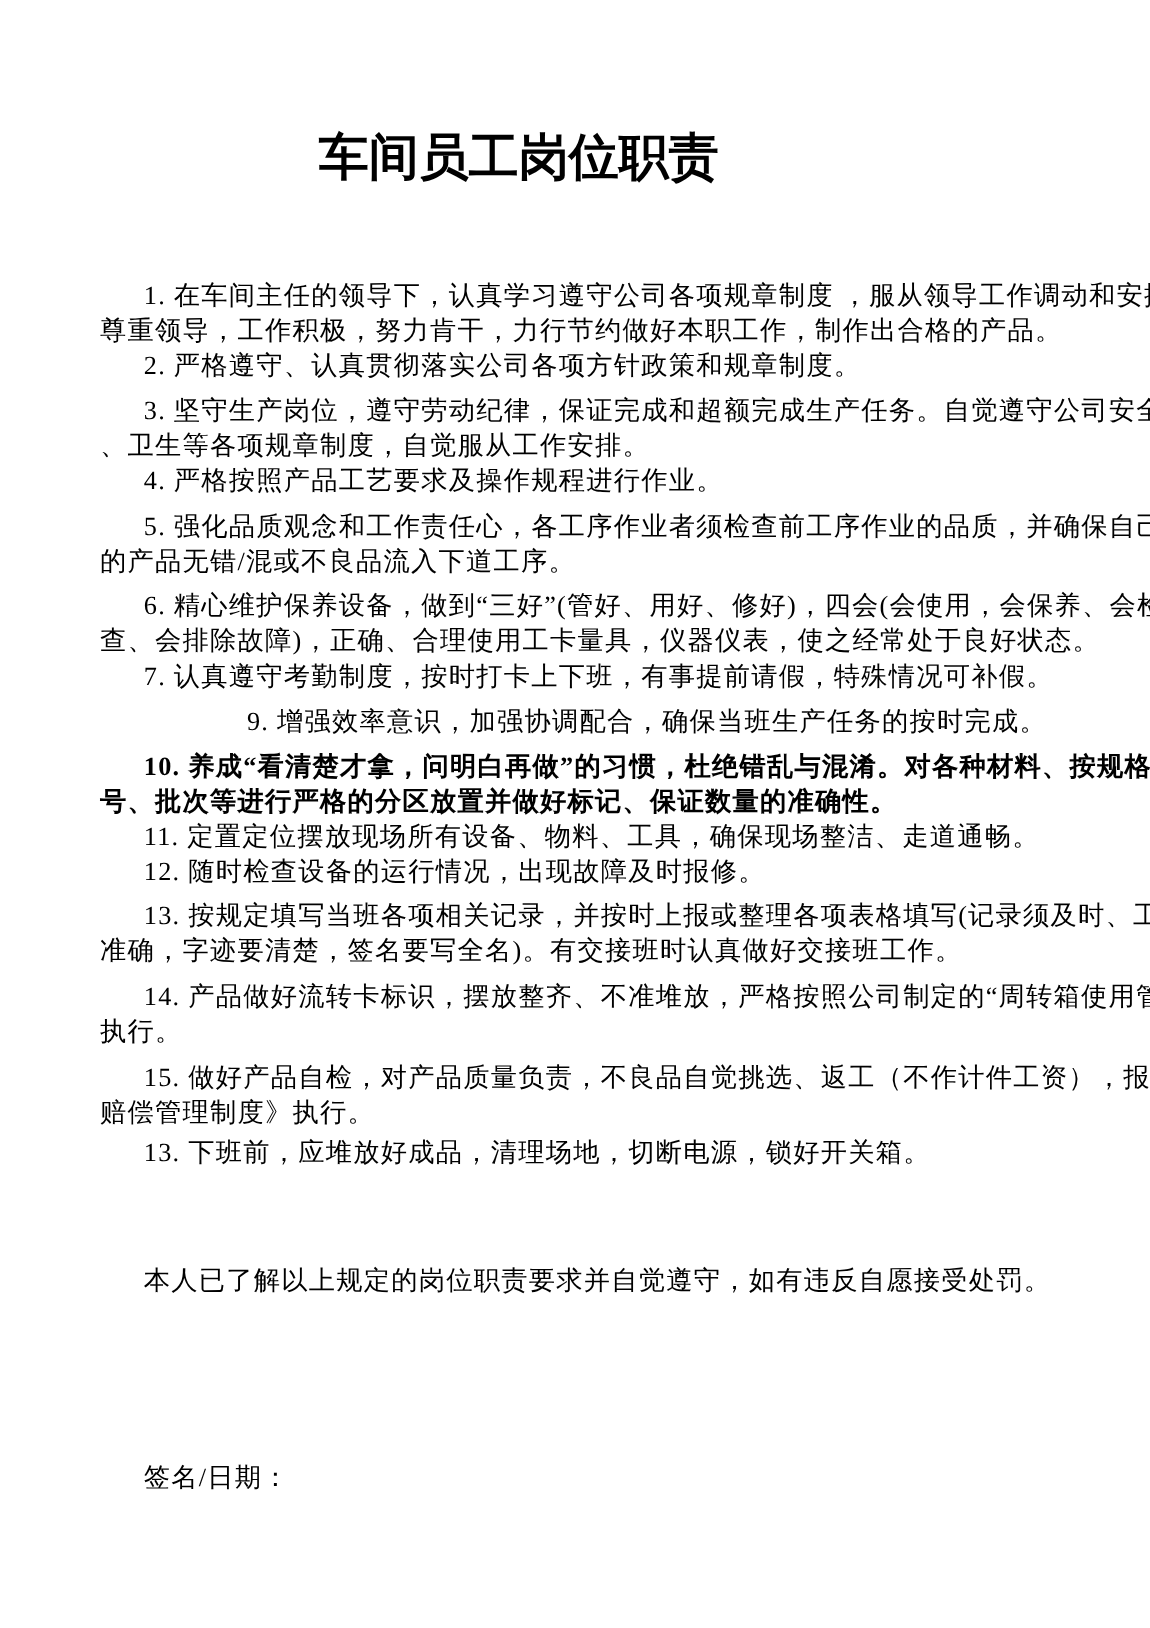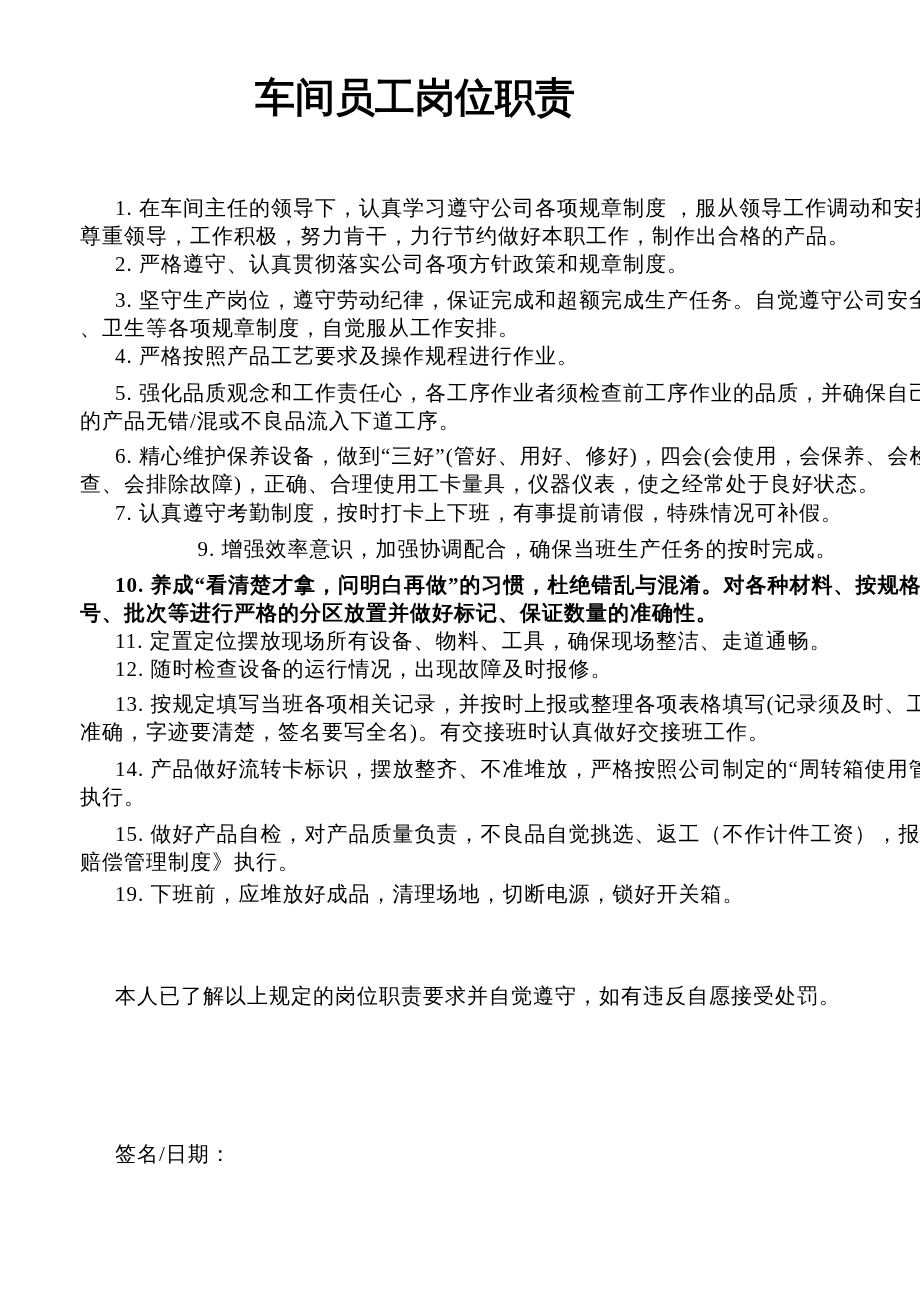--- a/index.html
+++ b/index.html
@@ -7,21 +7,21 @@
     position: relative;
     width: 920px;
     height: 1302px;
     background: #ffffff;
     overflow: hidden;
     font-family: "Liberation Serif", "DejaVu Serif", serif;
     color: #000000;
   }
   .doc-title {
     margin: 0;
-    padding-top: 74px;
+    padding-top: 102px;
     padding-right: 90px; 
     text-align: center;
     font-size: 40px;
     line-height: 48px;
     font-weight: bold;
     letter-spacing: 0px;
     white-space: pre;
   }
   .doc-body {
     margin-top: 72px;
@@ -62,20 +62,20 @@
         <p style="margin-top: 8px; font-weight: bold;">10. 养成“看清楚才拿，问明白再做”的习惯，杜绝错乱与混淆。对各种材料、按规格、 型
 号、批次等进行严格的分区放置并做好标记、保证数量的准确性。</p>
         <p style="margin-top: 0px;">11. 定置定位摆放现场所有设备、物料、工具，确保现场整洁、走道通畅。</p>
         <p style="margin-top: 0px;">12. 随时检查设备的运行情况，出现故障及时报修。</p>
         <p style="margin-top: 7px;">13. 按规定填写当班各项相关记录，并按时上报或整理各项表格填写(记录须及时、工整、
 准确，字迹要清楚，签名要写全名)。有交接班时认真做好交接班工作。</p>
         <p style="margin-top: 9px;">14. 产品做好流转卡标识，摆放整齐、不准堆放，严格按照公司制定的“周转箱使用管理动作控制卡”
 执行。</p>
         <p style="margin-top: 9px;">15. 做好产品自检，对产品质量负责，不良品自觉挑选、返工（不作计件工资），报废品按公司《质量
 赔偿管理制度》执行。</p>
-        <p style="margin-top: 4px;">19. 下班前，应堆放好成品，清理场地，切断电源，锁好开关箱。</p>
+        <p style="margin-top: 4px;">13. 下班前，应堆放好成品，清理场地，切断电源，锁好开关箱。</p>
       </div>
 
     <p class="closing">本人已了解以上规定的岗位职责要求并自觉遵守，如有违反自愿接受处罚。</p>
 
     <p class="signature">签名/日期：</p>
   </div>
 </div>
 
 </body></html>

